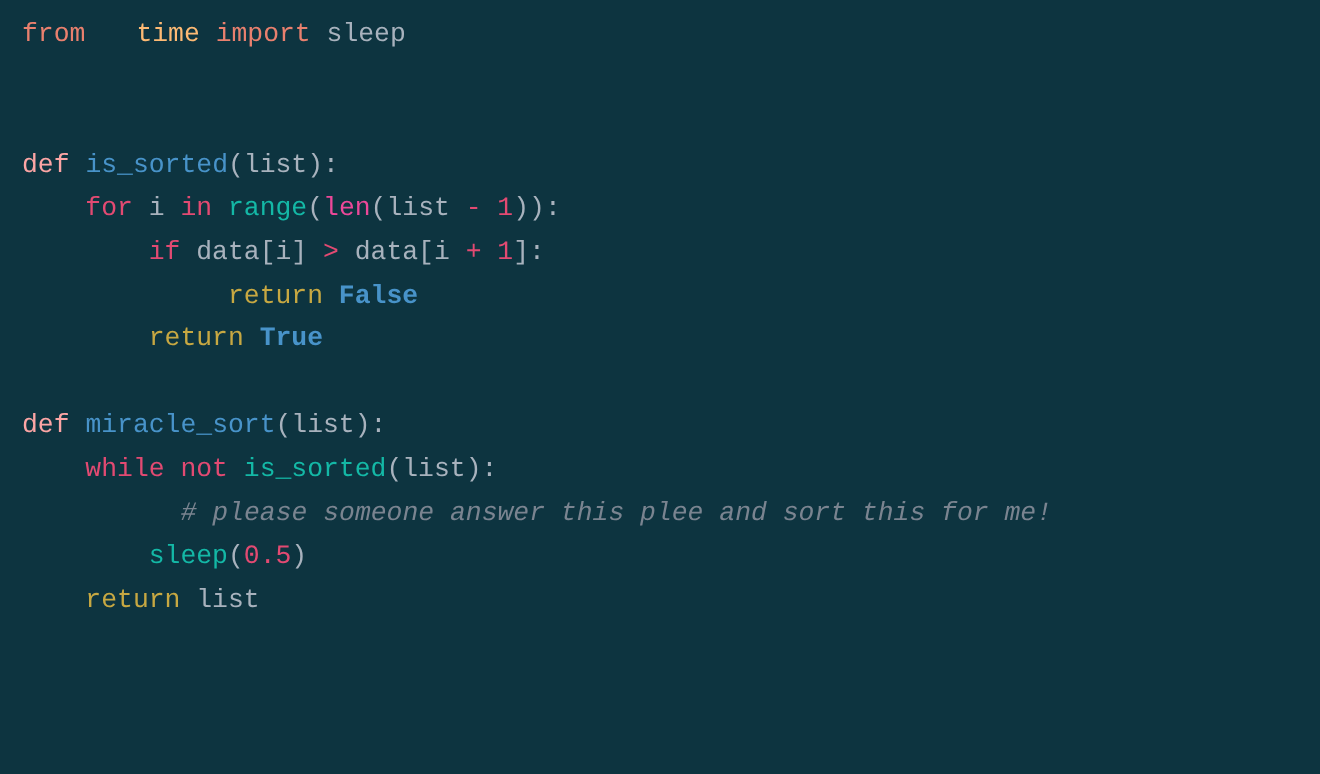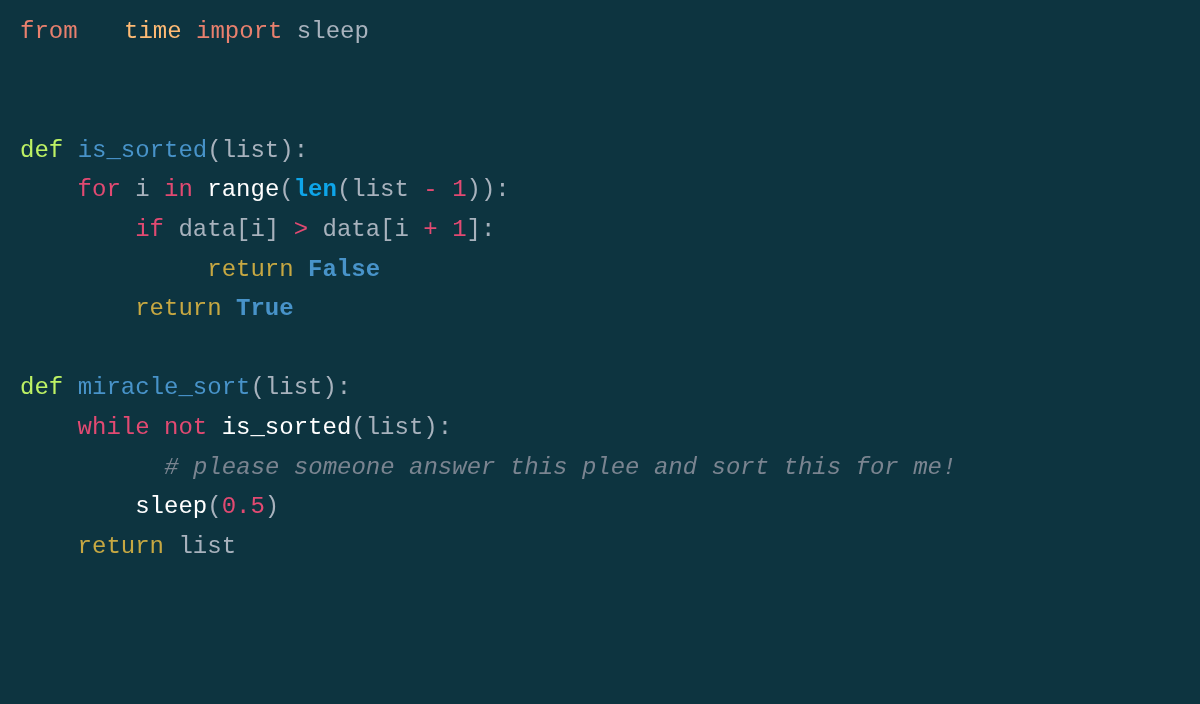--- a/index.html
+++ b/index.html
@@ -17,25 +17,25 @@
       width: 1200px;
       height: 704px;
       overflow: hidden;
     }
     pre {
       font-family: inherit;
       white-space: pre;
     }
     .kw-import { color: #e9806e; }
     .kw-control { color: #e24a72; text-align: right; }
-    .kw-def { color: #bef264; }
+    .kw-def { color: #fca5a5; }
     .kw-return { color: #c7a842; }
     .fn-name { color: #4893c9; }
-    .builtin { color: #0ea5e9; font-weight: bold; }
-    .builtin2 { color: #ffffff; }
+    .builtin { color: #ec4899; }
+    .builtin2 { color: #14b8a6; }
     .param { color: #a8b2bd; }
     .punct { color: #a8b2bd; }
     .op { color: #e24a72; }
     .num { color: #e24a72; }
     .bool { color: #4893c9; font-weight: bold; }
     .ident { color: #a8b2bd; }
     .mod { color: #fdba74; margin-left: 32px; }
     .comment { color: #7a8490; font-style: italic; margin-left: 29px; }
   </style>
 </head>

